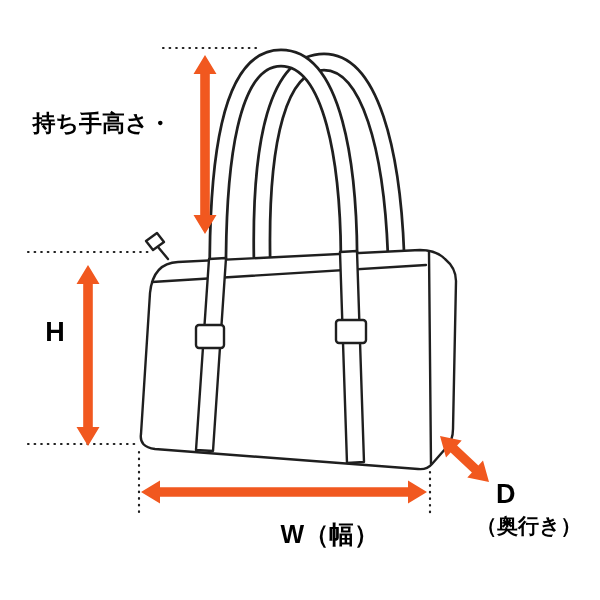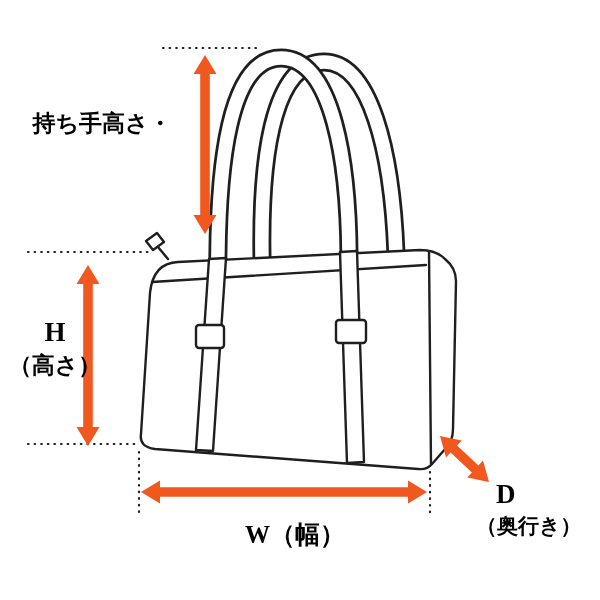--- a/index.html
+++ b/index.html
@@ -6,35 +6,35 @@
     --arrow-color:#F1581F;
     --line-color:#1f1f1f;
     --bg-color:#ffffff;
   }
   html,body{margin:0;padding:0;background:#fff;}
   .stage{
     position:relative;
     width:576px;height:600px;
     background:var(--bg-color);
     overflow:hidden;
-    font-family:Liberation Serif, serif;
+    font-family:Liberation Sans, sans-serif;
     color:#000;
   }
   .stage svg{position:absolute;left:0;top:0;}
   .line{stroke:var(--line-color);fill:none;stroke-width:2.4;stroke-linecap:round;stroke-linejoin:round;}
   .fillwhite{fill:#fff;}
   .tube-outer{stroke:var(--line-color);fill:none;stroke-width:19;stroke-linecap:butt;}
   .tube-inner{stroke:#fff;fill:none;stroke-width:13.5;stroke-linecap:butt;}
   .dotted{stroke:var(--line-color);fill:none;stroke-width:2.2;stroke-linecap:round;stroke-dasharray:0.6 6;}
   .arrow{fill:var(--arrow-color);stroke:none;}
   .label{position:absolute;font-weight:600;line-height:1.35;white-space:nowrap;}
   .label .big{font-size:27px;}
   .handle-height-label{left:6px;top:108px;width:192px;text-align:center;font-size:23px;}
   .height-label{left:0px;top:314px;width:110px;text-align:center;font-size:23px;}
-  .width-label{left:195px;top:518px;width:200px;text-align:center;font-size:25px;}
+  .width-label{left:179px;top:518px;width:200px;text-align:right;font-size:25px;}
   .depth-label{left:476px;top:476px;width:130px;text-align:left;font-size:21px;}
   .depth-label .big{margin-left:20px;display:inline-block;}
 </style>
 </head>
 <body>
 
 <div class="stage">
 
   <svg width="600" height="600" viewBox="0 0 600 600">
 
@@ -95,21 +95,20 @@
       <path class="arrow" d="M440.0 436.0 L446.0 457.4 L450.6 452.5 L471.9 472.5 L467.3 477.4 L489.0 482.0 L483.0 460.6 L478.4 465.5 L457.1 445.5 L461.7 440.6 Z"></path>
     </g>
   </svg>
 
   <div class="label handle-height-label">
     <div>持ち手高さ・</div>
   </div>
 
   <div class="label height-label">
     <div class="big">H</div>
-    <div>（高さ）</div>
   </div>
 
   <div class="label width-label">
     <span>W（幅）</span>
   </div>
 
   <div class="label depth-label">
     <div class="big">D</div>
     <div>（奥行き）</div>
   </div>

